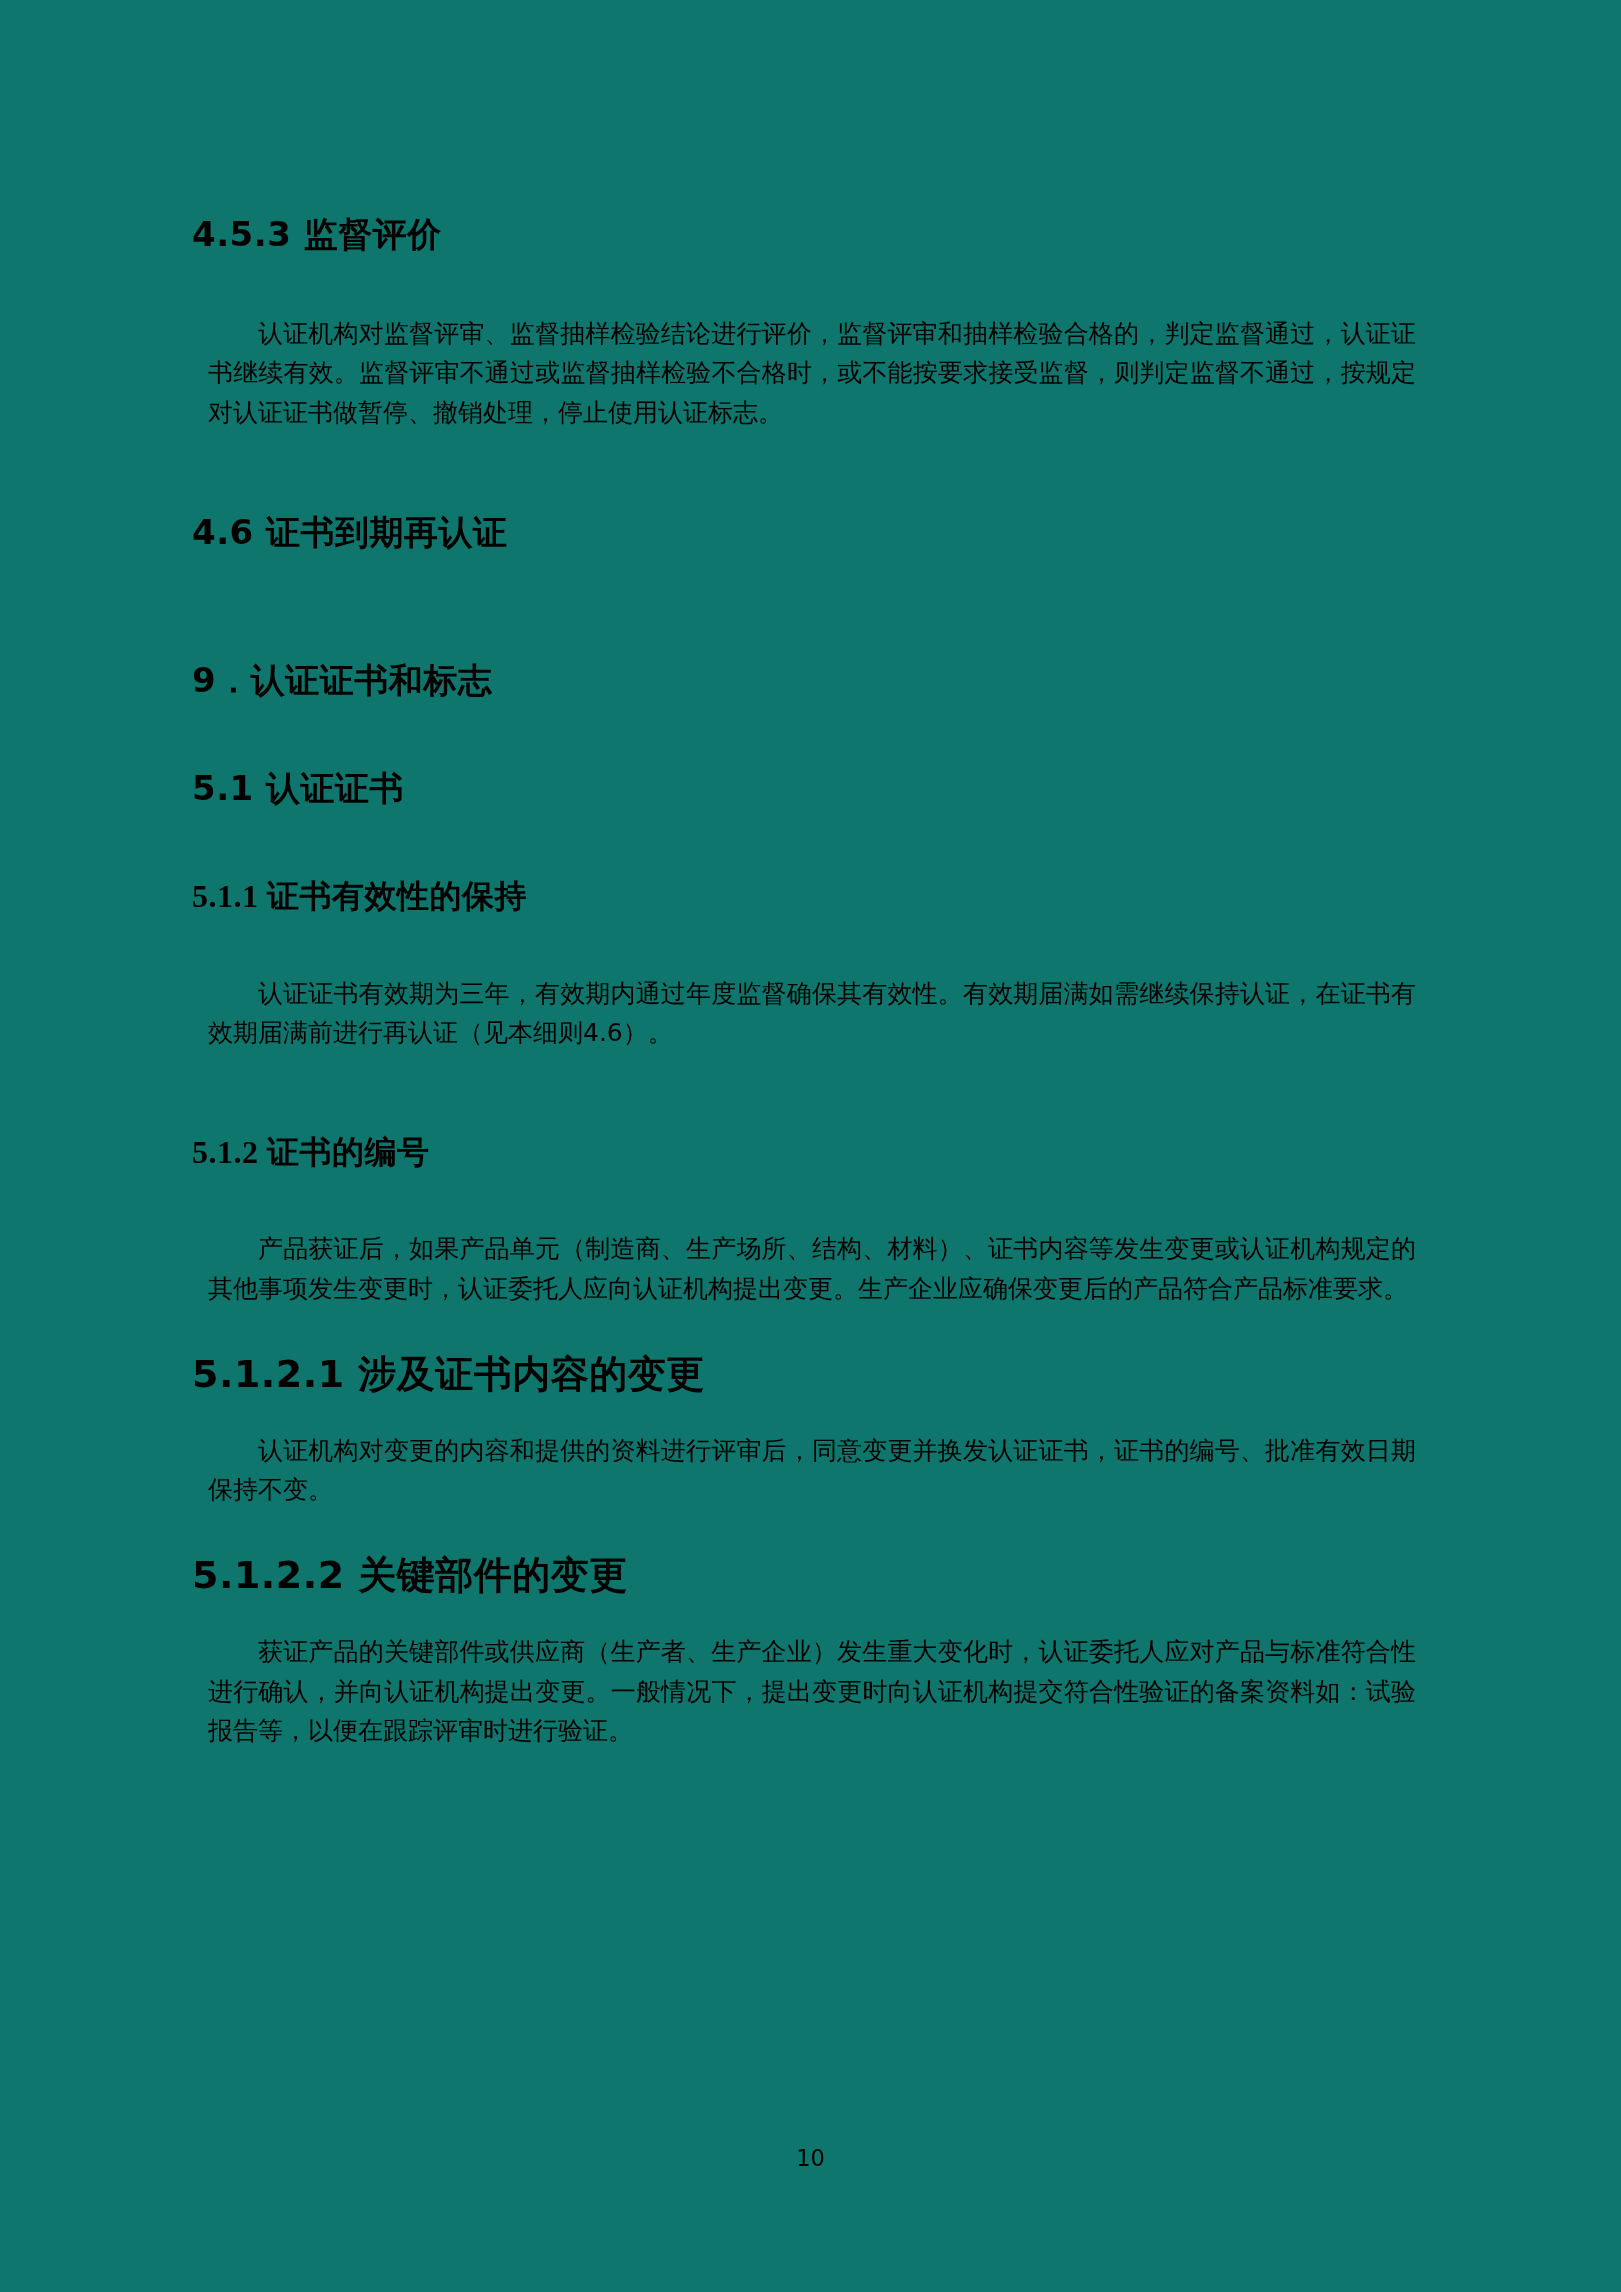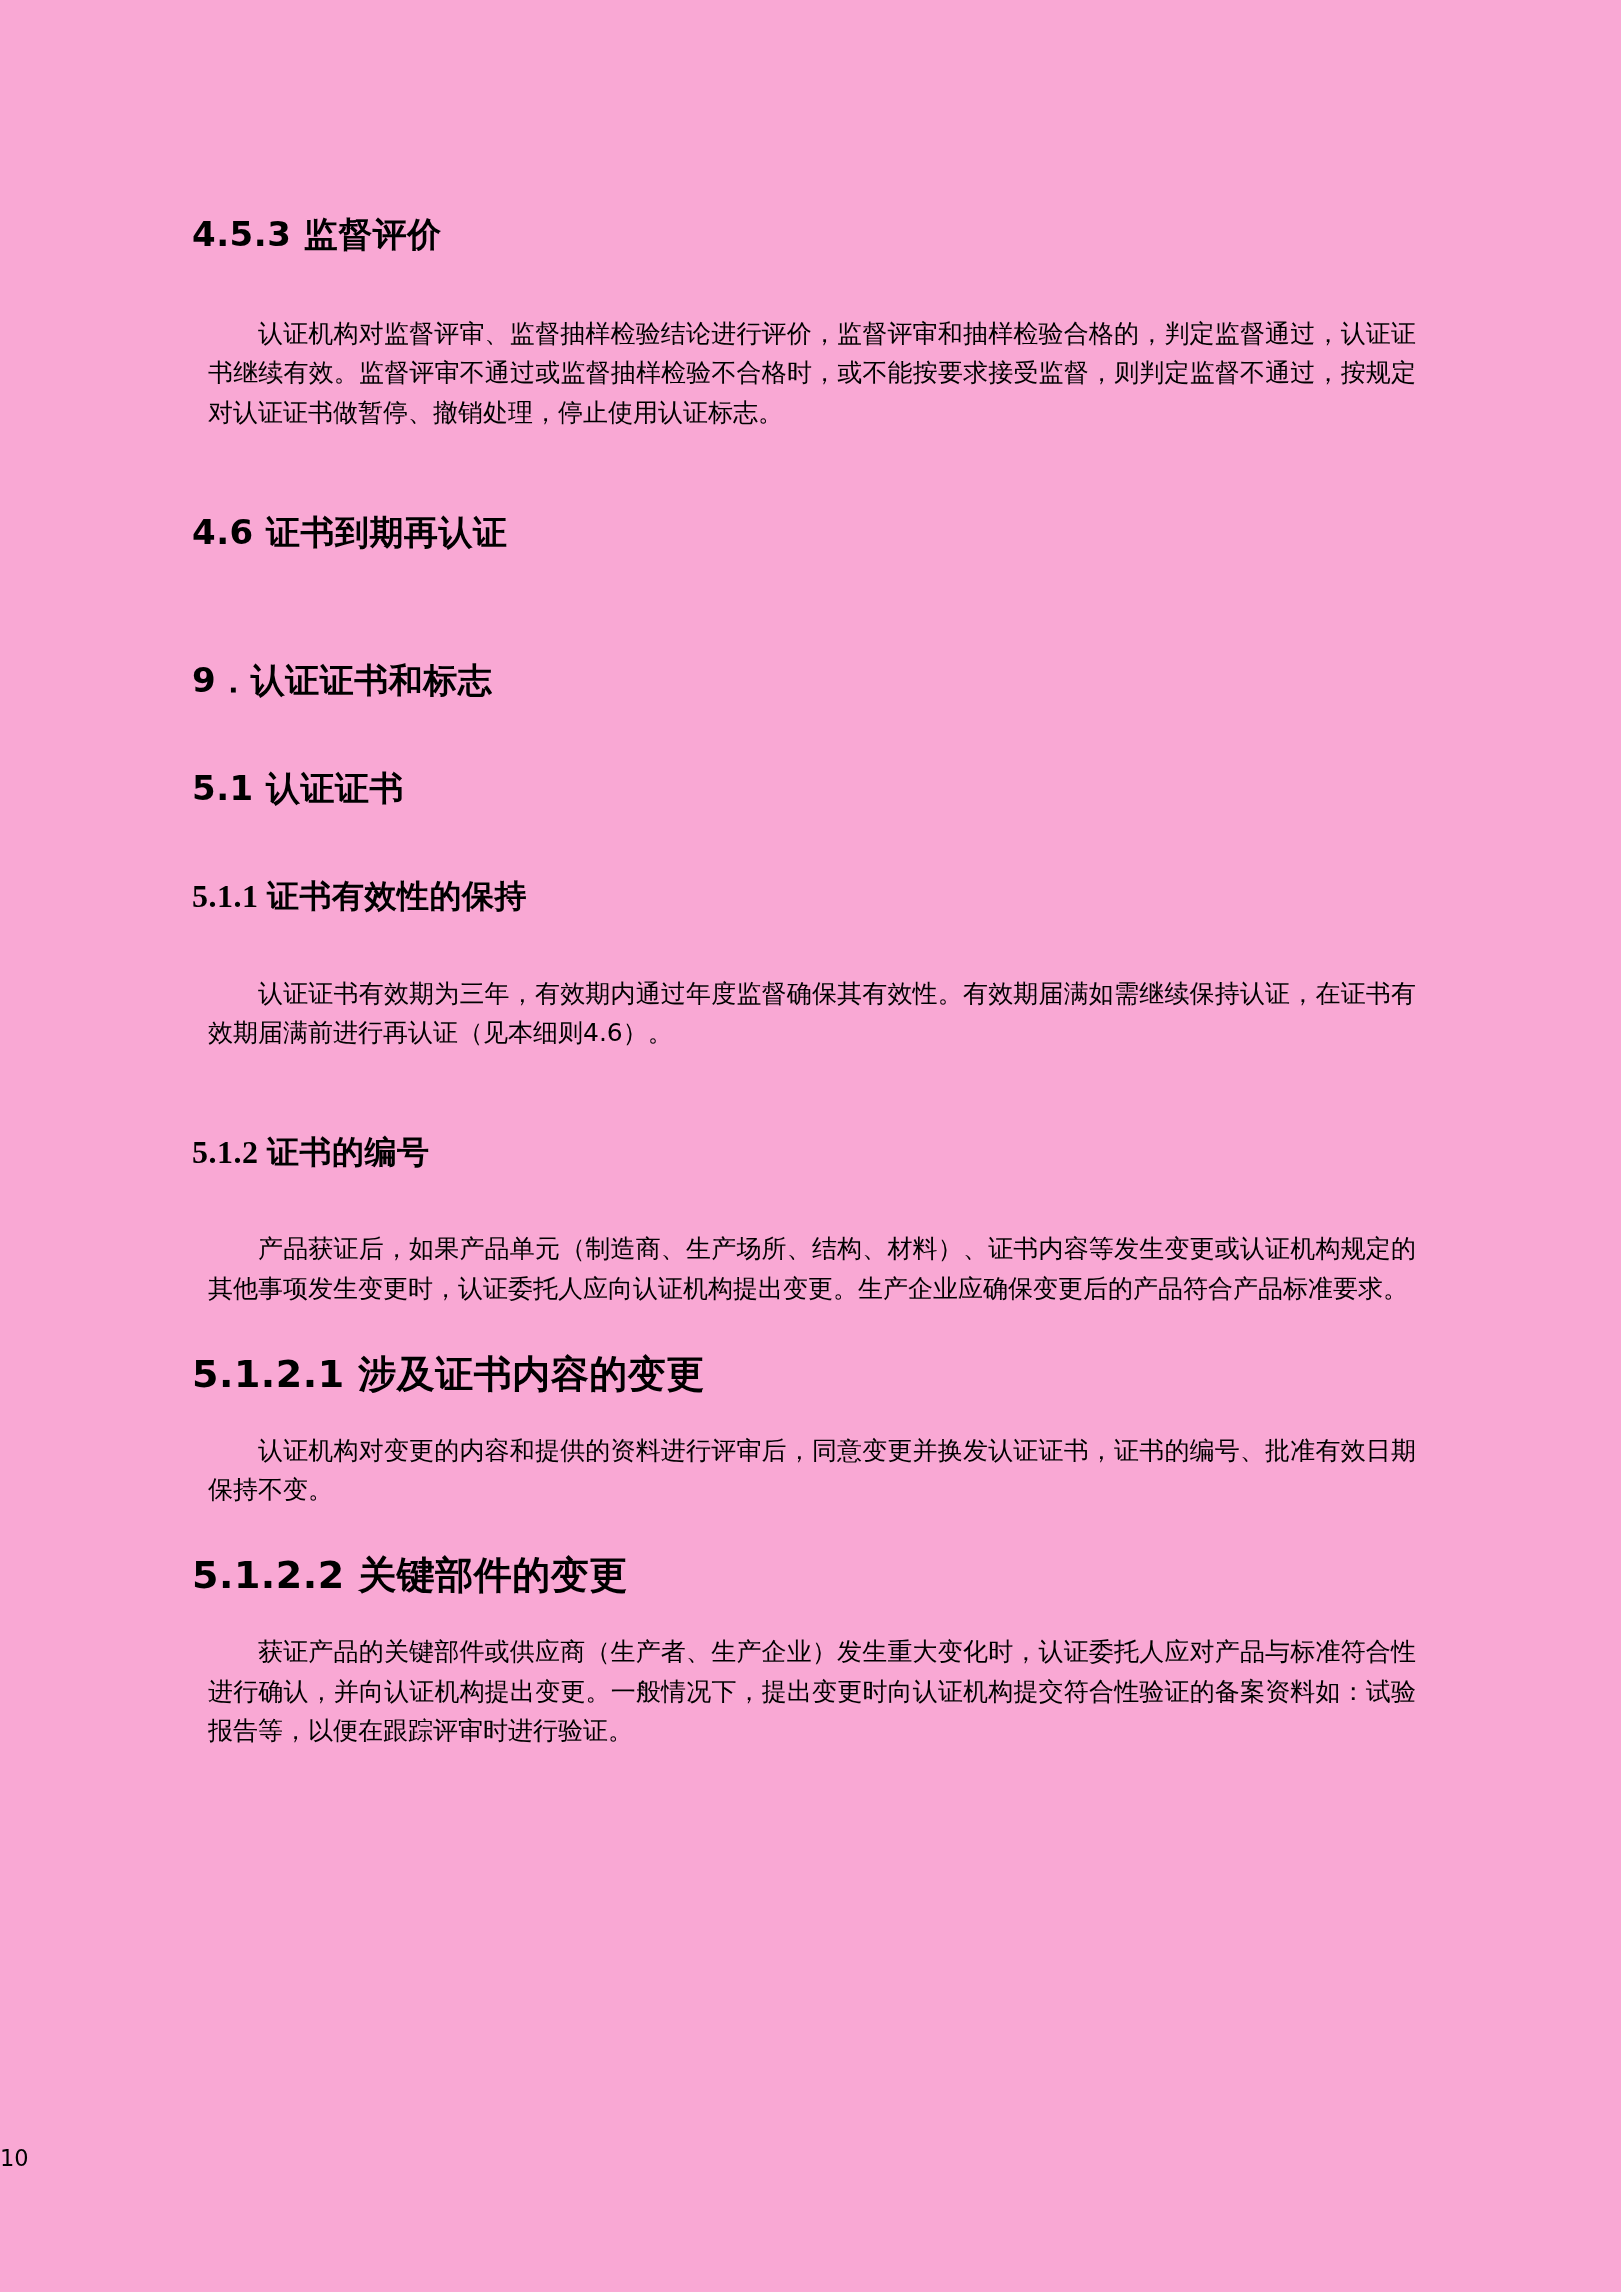--- a/index.html
+++ b/index.html
@@ -3,21 +3,21 @@
 <meta charset="utf-8">
 <style>
   html, body {
     margin: 0;
     padding: 0;
     background: #ffffff;
   }
   .page {
     width: 1621px;
     height: 2293px;
-    background: #f9a8d4;
+    background: #0f766e;
     position: relative;
     box-sizing: border-box;
     font-family: "Liberation Serif", "DejaVu Serif", serif;
     color: #000000;
     overflow: hidden;
   }
   .content {
     position: absolute;
     left: 192px;
     top: 211px;
@@ -58,21 +58,21 @@
   }
   .gap-xl { height: 61px; }
   .gap-md { height: 39px; }
   .gap-sm { height: 23.5px; }
   .gap-xs { height: 13.7px; }
   .pagenum {
     position: absolute;
     left: 0;
     right: 0;
     top: 2145px;
-    text-align: left;
+    text-align: center;
     font-family: "DejaVu Sans", "Liberation Sans", sans-serif;
     font-size: 22.5px;
   }
 </style>
 </head>
 <body>
 
 <div class="page">
   <div class="content">
 

